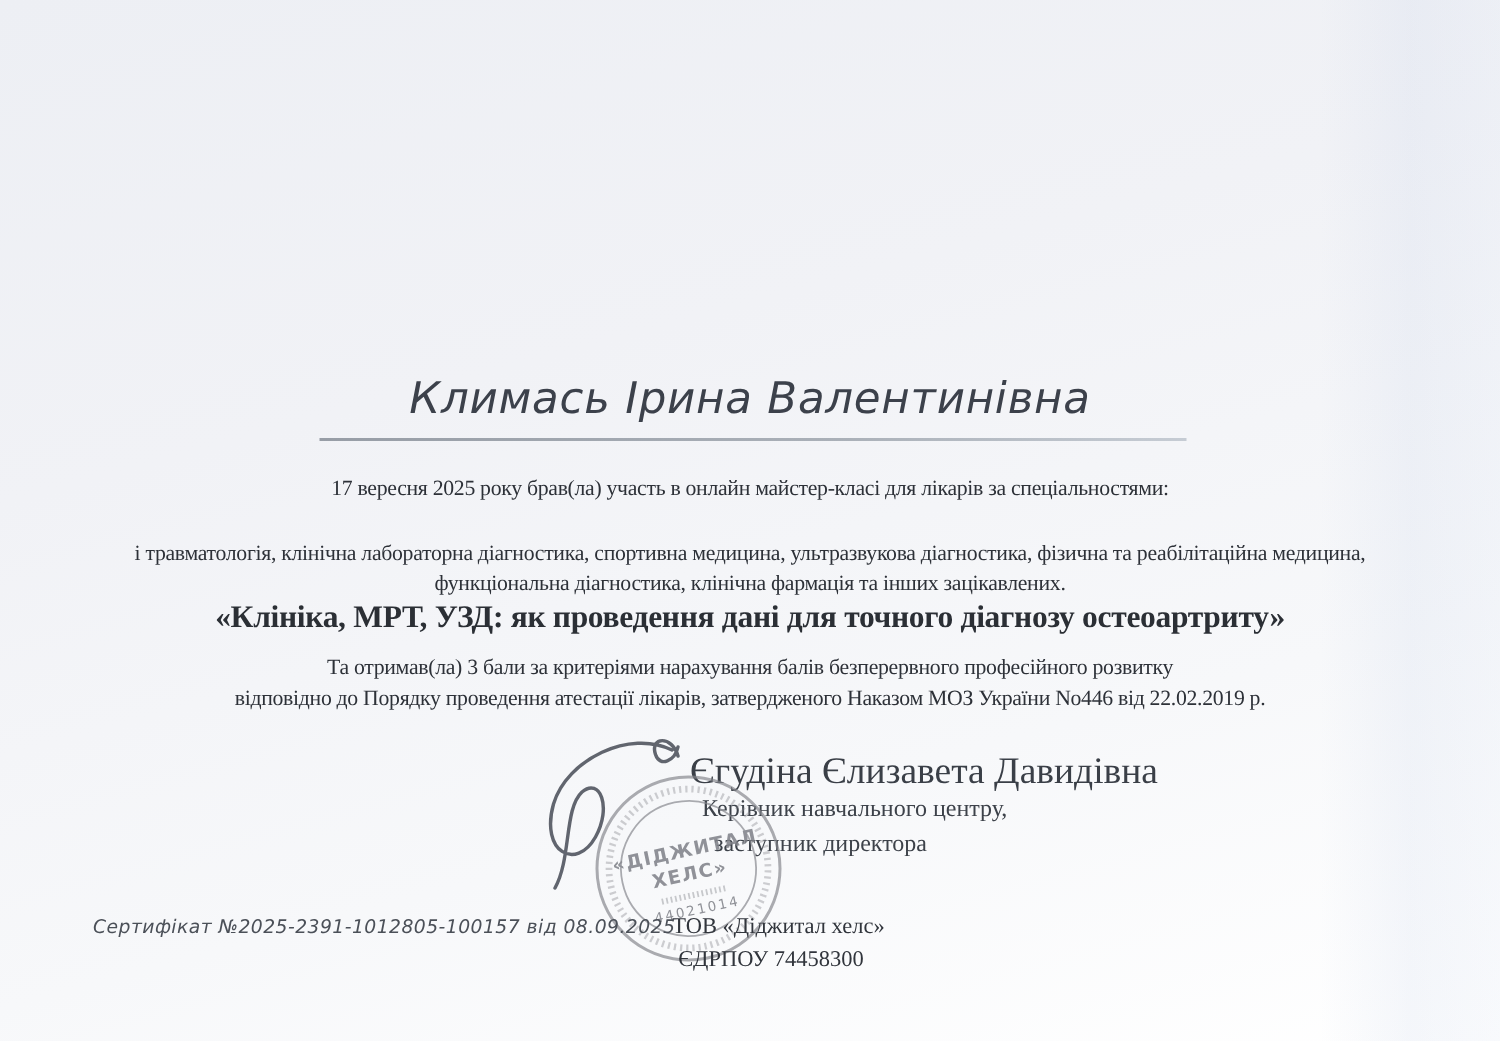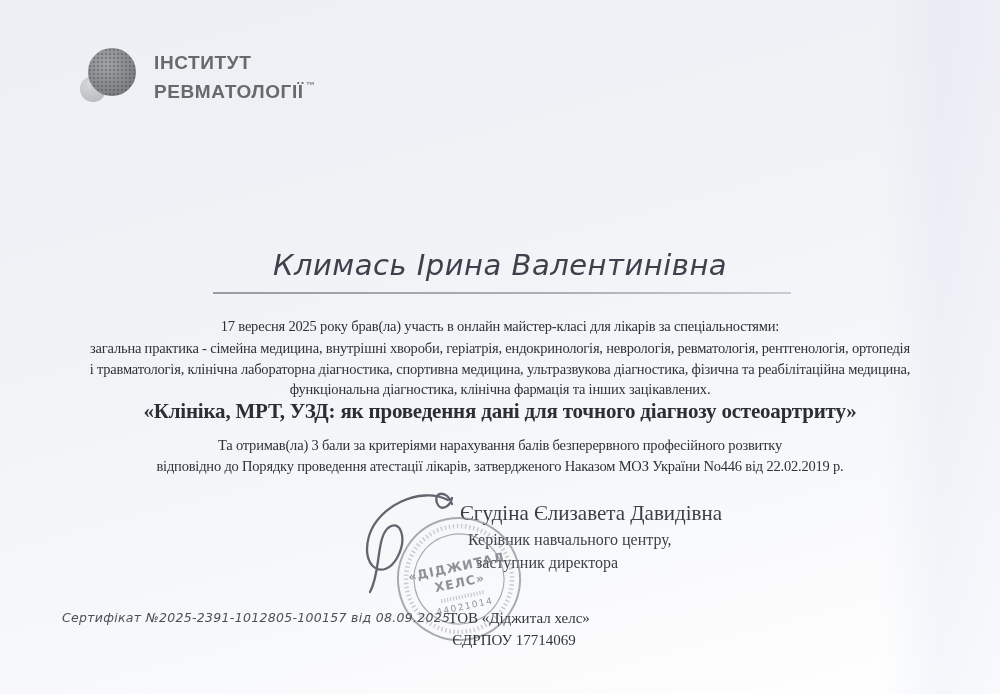--- a/index.html
+++ b/index.html
@@ -53,57 +53,46 @@
   .rule{
     position:absolute;left:213px;top:292px;width:578px;height:2px;
     background:linear-gradient(90deg,#979da6,#aab0b8 60%,#c6ccd4);
   }
   .body-line{font-size:14.5px;letter-spacing:-.2px;color:#2d3138;}
   .bl1{top:318px}.bl2{top:340px}.bl3{top:361px}.bl4{top:381px}
   .course{top:399px;font-size:21px;font-weight:bold;letter-spacing:-.2px;color:#2b2f35;}
   .cl1{top:437px}.cl2{top:458px}
   .credit-line{font-size:14.5px;letter-spacing:-.2px;color:#2d3138;}
   
-  .sig-name{position:absolute;left:460px;top:501px;font-size:21px;color:#3a3f47;white-space:nowrap;}
+  .sig-name{position:absolute;left:460px;top:501px;font-size:25px;color:#3a3f47;white-space:nowrap;}
   .sig-role{position:absolute;left:468px;top:531px;font-size:16px;color:#3d424a;white-space:nowrap;}
   .sig-role2{position:absolute;left:460px;top:554px;font-size:16px;color:#3d424a;white-space:nowrap;margin-left:16px;}
   .signature-svg{position:absolute;left:348px;top:484px;color:#464b56;}
   .stamp-svg{position:absolute;left:393px;top:513px;color:#84868c;transform:rotate(-12deg);opacity:.85;}
   .stamp-svg text{fill:#7e8087;font-family:"DejaVu Sans", sans-serif;}
   
   .company-name{position:absolute;left:519px;transform:translateX(-50%);top:610px;font-size:15px;color:#31353c;white-space:nowrap;}
   .company-reg{position:absolute;left:514px;transform:translateX(-50%);top:632px;font-size:15px;color:#31353c;white-space:nowrap;}
   .cert-number{
     position:absolute;left:62px;top:610px;
     font-family:"DejaVu Sans", sans-serif;font-style:italic;
     font-size:12.5px;letter-spacing:.3px;color:#4b5058;white-space:nowrap;
   }
 </style>
 </head>
 <body>
 
 <div class="paper">
 
-  <div class="logo">
-    <div class="logo-mark">
-      <div class="small-ball"></div>
-      <div class="big-ball"></div>
-    </div>
-    <div class="logo-text">
-      <span>ІНСТИТУТ</span><br>
-      <span>РЕВМАТОЛОГІЇ</span><span class="tm">™</span>
-    </div>
-  </div>
 
 
   <div class="cline recipient">Климась Ірина Валентинівна</div>
   <div class="rule"></div>
 
   <div class="cline body-line bl1">17 вересня 2025 року брав(ла) участь в онлайн майстер-класі для лікарів за спеціальностями:</div>
-  <div class="cline body-line bl2">загальна практика - сімейна медицина, внутрішні хвороби, геріатрія, ендокринологія, неврологія, ревматологія, рентгенологія, ортопедія</div>
   <div class="cline body-line bl4">функціональна діагностика, клінічна фармація та інших зацікавлених.</div>
   <div class="cline body-line bl3">і травматологія, клінічна лабораторна діагностика, спортивна медицина, ультразвукова діагностика, фізична та реабілітаційна медицина,</div>
 
   <div class="cline course">«Клініка, МРТ, УЗД: як проведення дані для точного діагнозу остеоартриту»</div>
 
   <div class="cline credit-line cl1">Та отримав(ла) 3 бали за критеріями нарахування балів безперервного професійного розвитку</div>
   <div class="cline credit-line cl2">відповідно до Порядку проведення атестації лікарів, затвердженого Наказом МОЗ України No446 від 22.02.2019 р.</div>
 
   <svg class="signature-svg" width="130" height="115" viewBox="0 0 130 115">
     <path d="M104,20 C100,6 85,7 89,19 C92,28 102,23 104,14 M100,16 C72,2 30,22 21,52 C12,84 36,97 49,74 C60,54 52,34 40,44 C28,55 33,88 22,108" fill="none" stroke="currentColor" stroke-width="2.3" stroke-linecap="round" opacity="0.85"></path>
@@ -117,17 +106,17 @@
     <circle cx="66" cy="66" r="61" fill="none" stroke="currentColor" stroke-width="2" opacity="0.8"></circle>
     <circle cx="66" cy="66" r="45" fill="none" stroke="currentColor" stroke-width="1.2" opacity="0.8"></circle>
     <circle cx="66" cy="66" r="53" fill="none" stroke="currentColor" stroke-width="4.5" stroke-dasharray="1.5 2.6" opacity="0.45"></circle>
     <text x="66" y="58" text-anchor="middle" font-size="12.5" font-weight="bold" letter-spacing="1">«ДІДЖИТАЛ</text>
     <text x="66" y="74" text-anchor="middle" font-size="12.5" font-weight="bold" letter-spacing="1">ХЕЛС»</text>
     <line x1="44" y1="84" x2="88" y2="84" stroke="currentColor" stroke-width="4" stroke-dasharray="1.2 1.8" opacity="0.5"></line>
     <text x="66" y="97" text-anchor="middle" font-size="9" letter-spacing="1.5">44021014</text>
   </svg>
 
   <div class="company-name">ТОВ «Діджитал хелс»</div>
-  <div class="company-reg">ЄДРПОУ 17714069</div>
+  <div class="company-reg">ЄДРПОУ 74458300</div>
 
   <div class="cert-number">Сертифікат №2025-2391-1012805-100157 від 08.09.2025</div>
 
 </div>
 
 </body></html>

